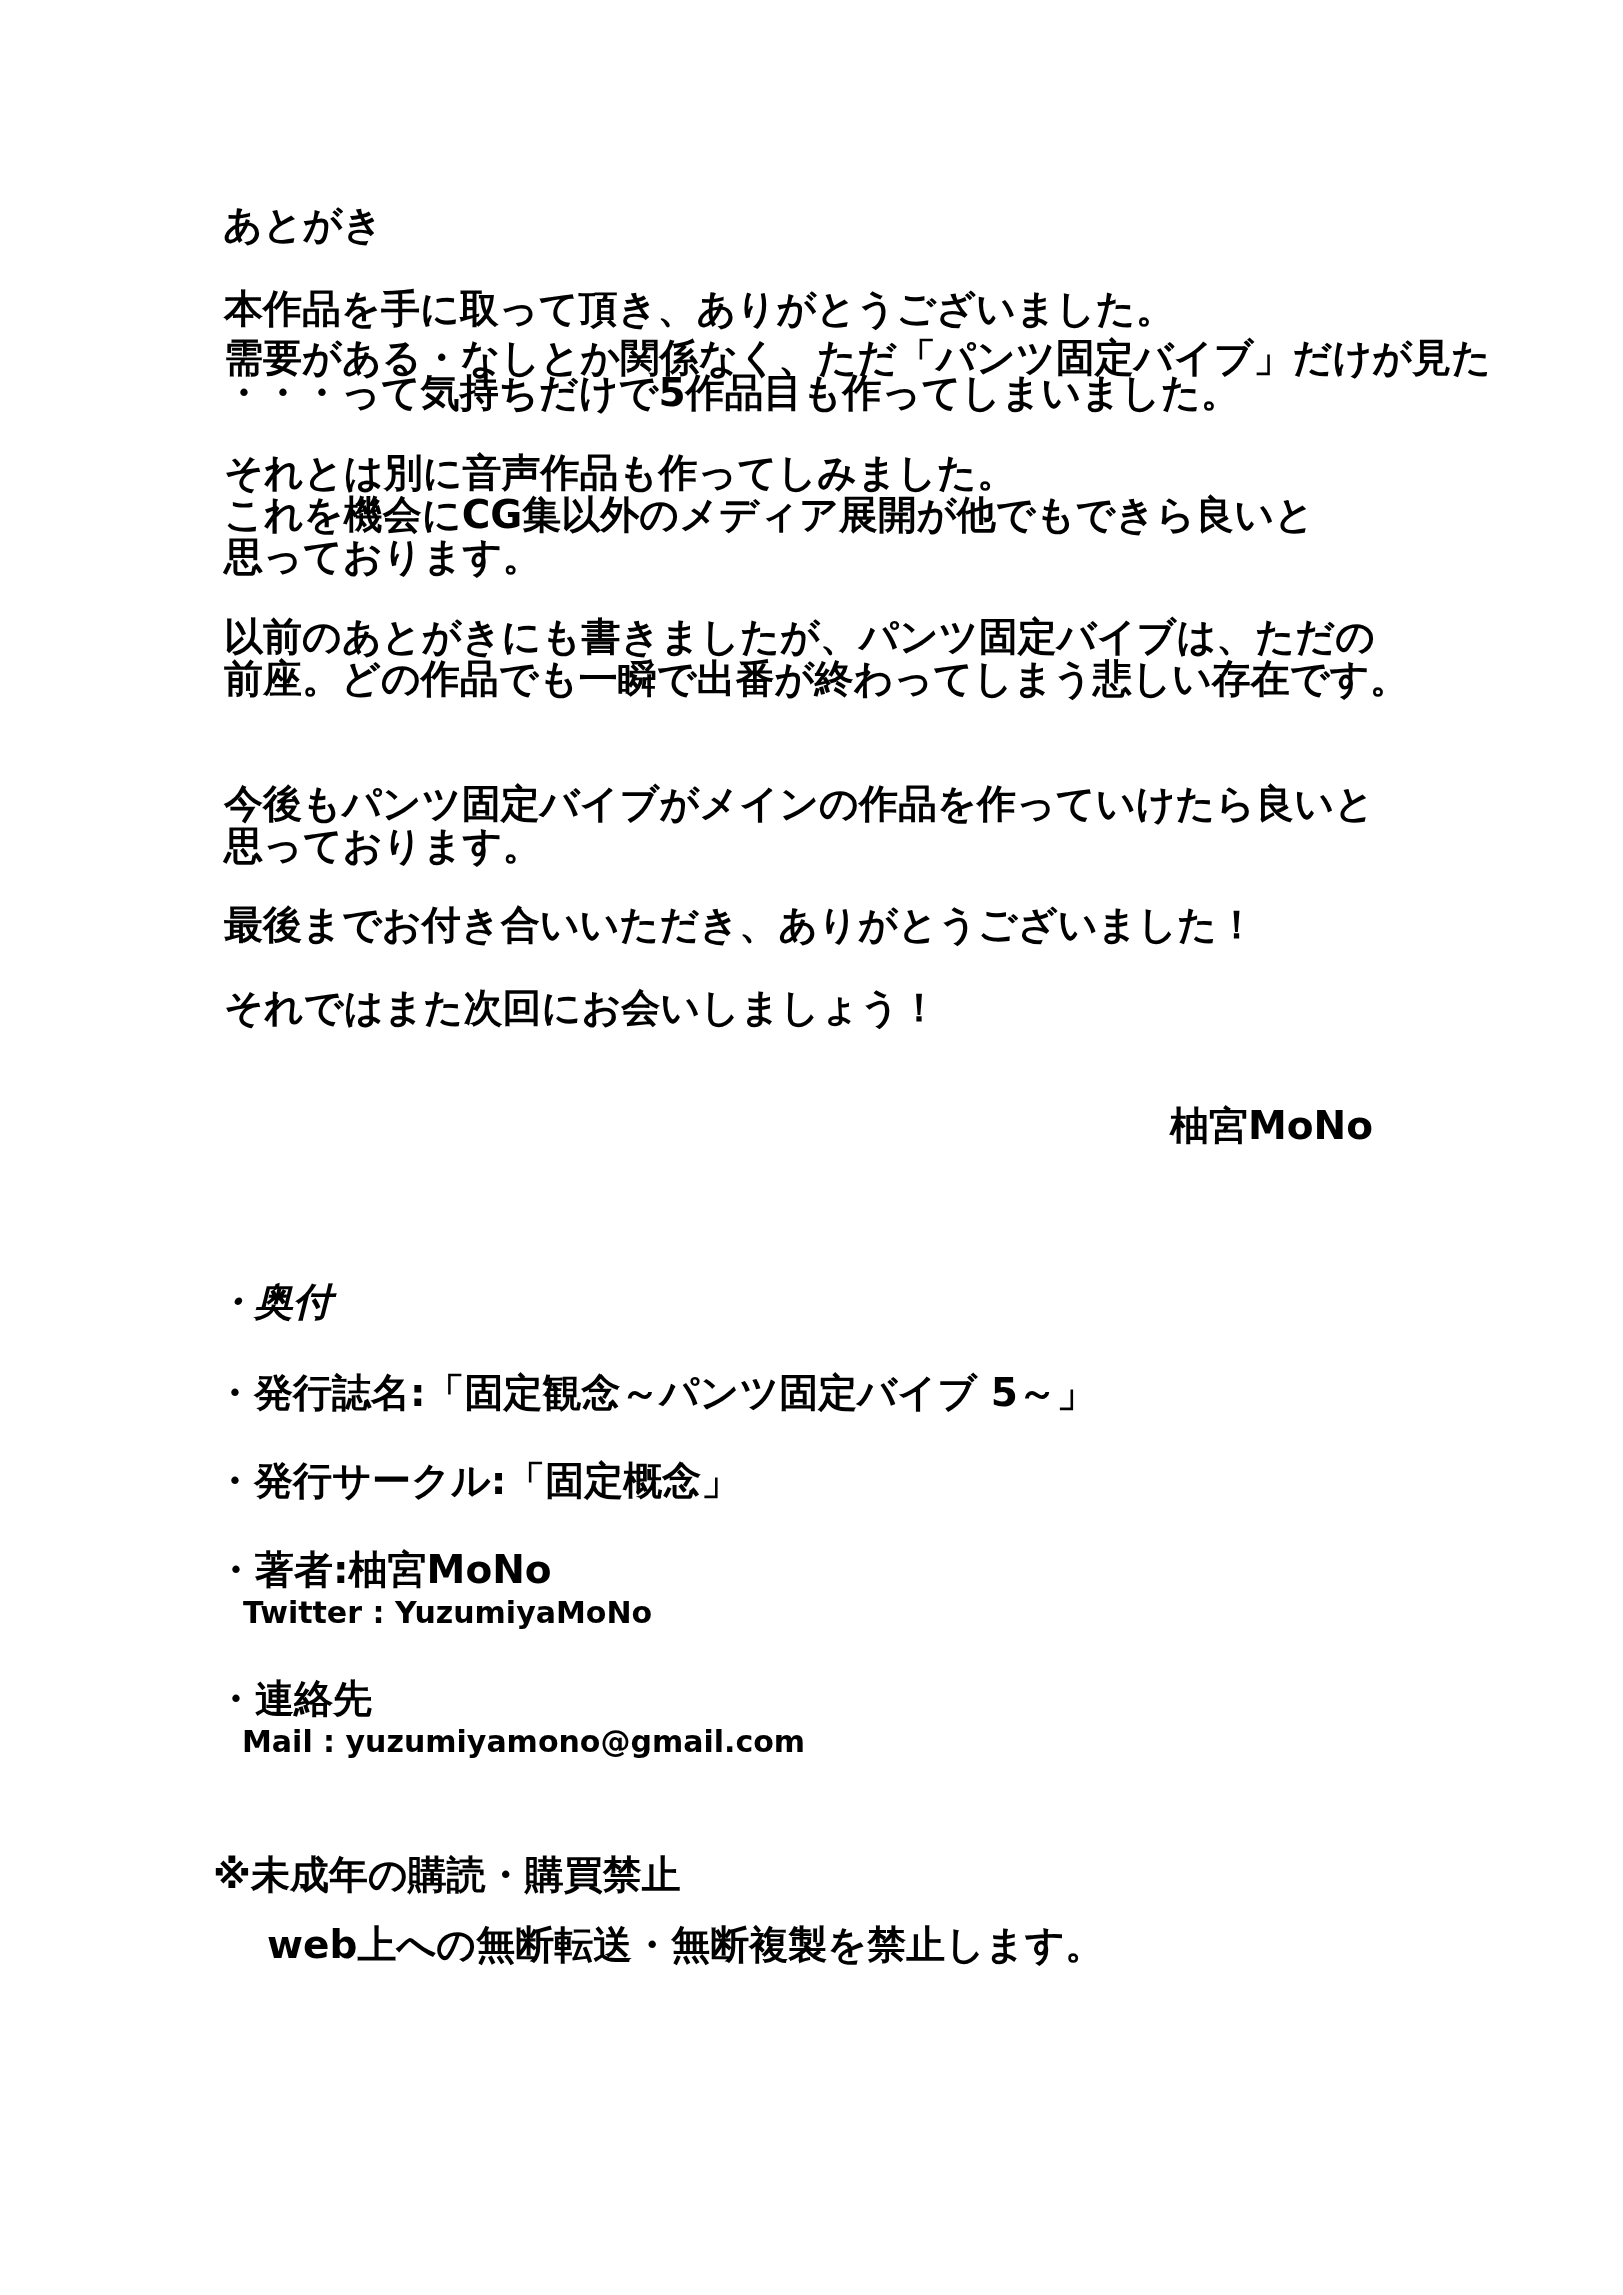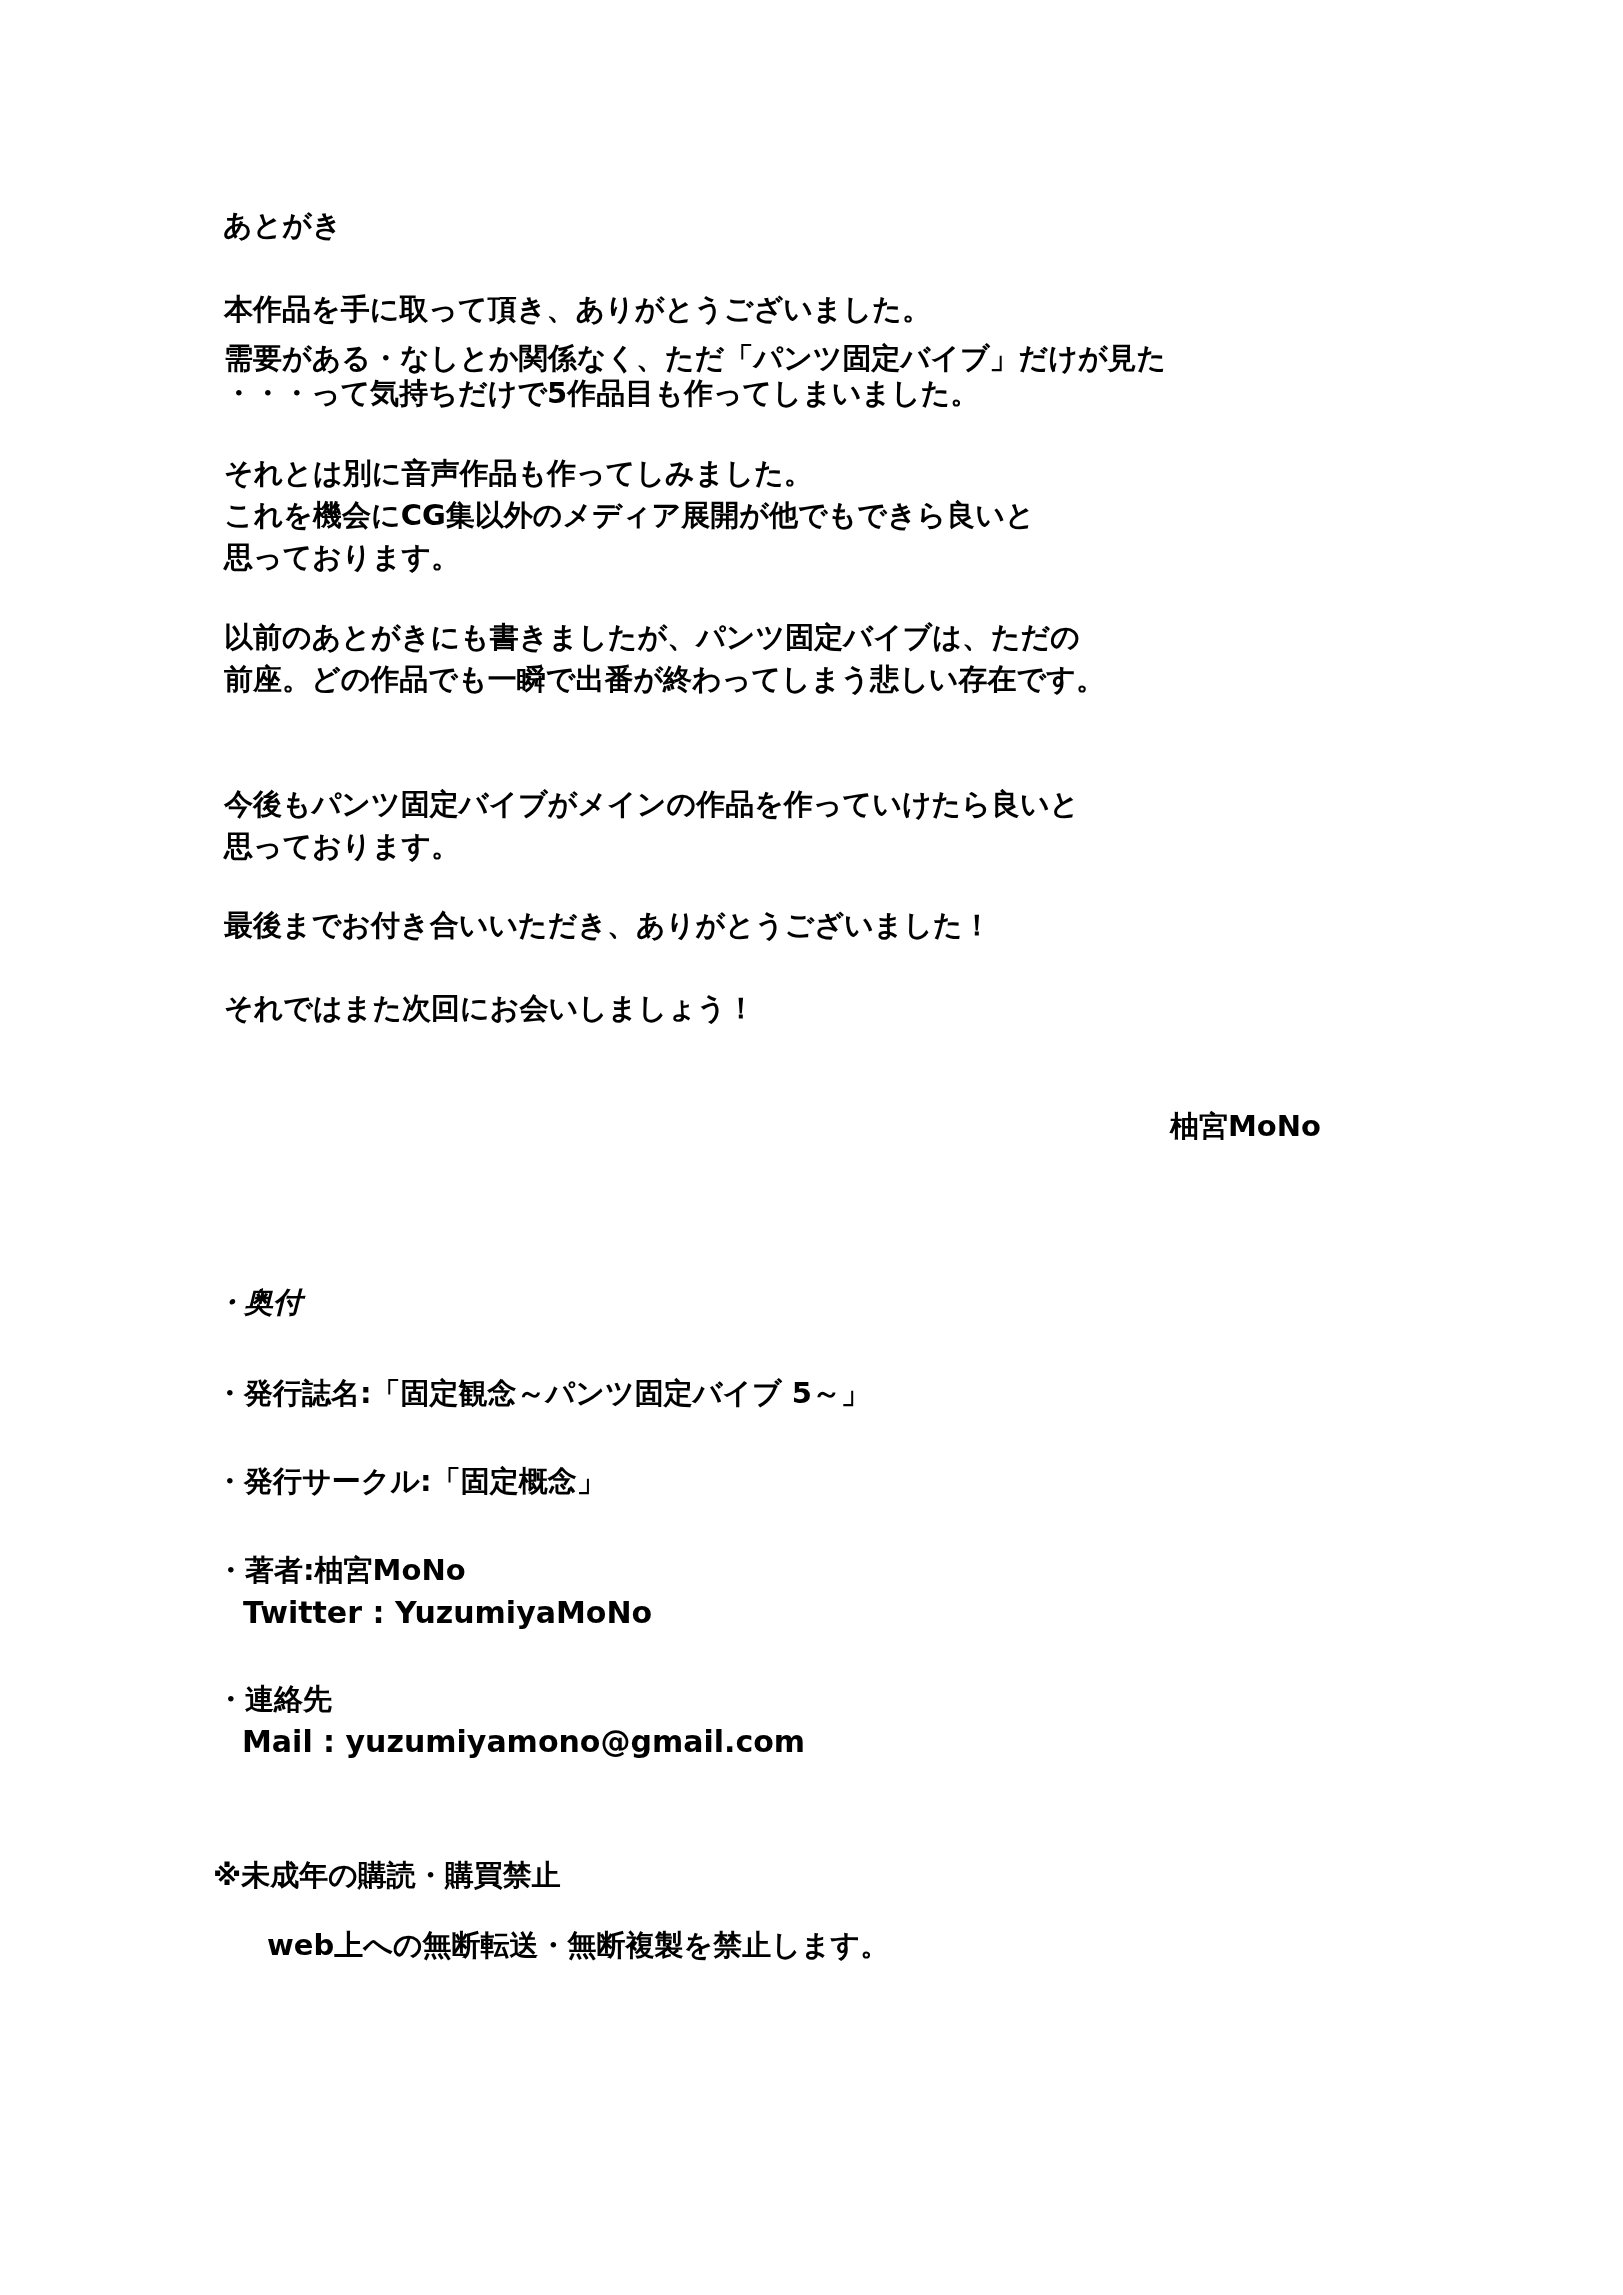--- a/index.html
+++ b/index.html
@@ -12,21 +12,21 @@
     width: 1623px;
     height: 2295px;
     background: #ffffff;
     overflow: hidden;
     font-family: "DejaVu Sans", sans-serif;
     font-weight: 700;
     color: #000000;
   }
   .line {
     position: absolute;
-    font-size: 29px;
+    font-size: 39px;
     line-height: 42px;
     white-space: pre;
     letter-spacing: 0px;
   }
   .latin {
     font-size: 30px;
   }
 </style>
 </head>
 <body>

